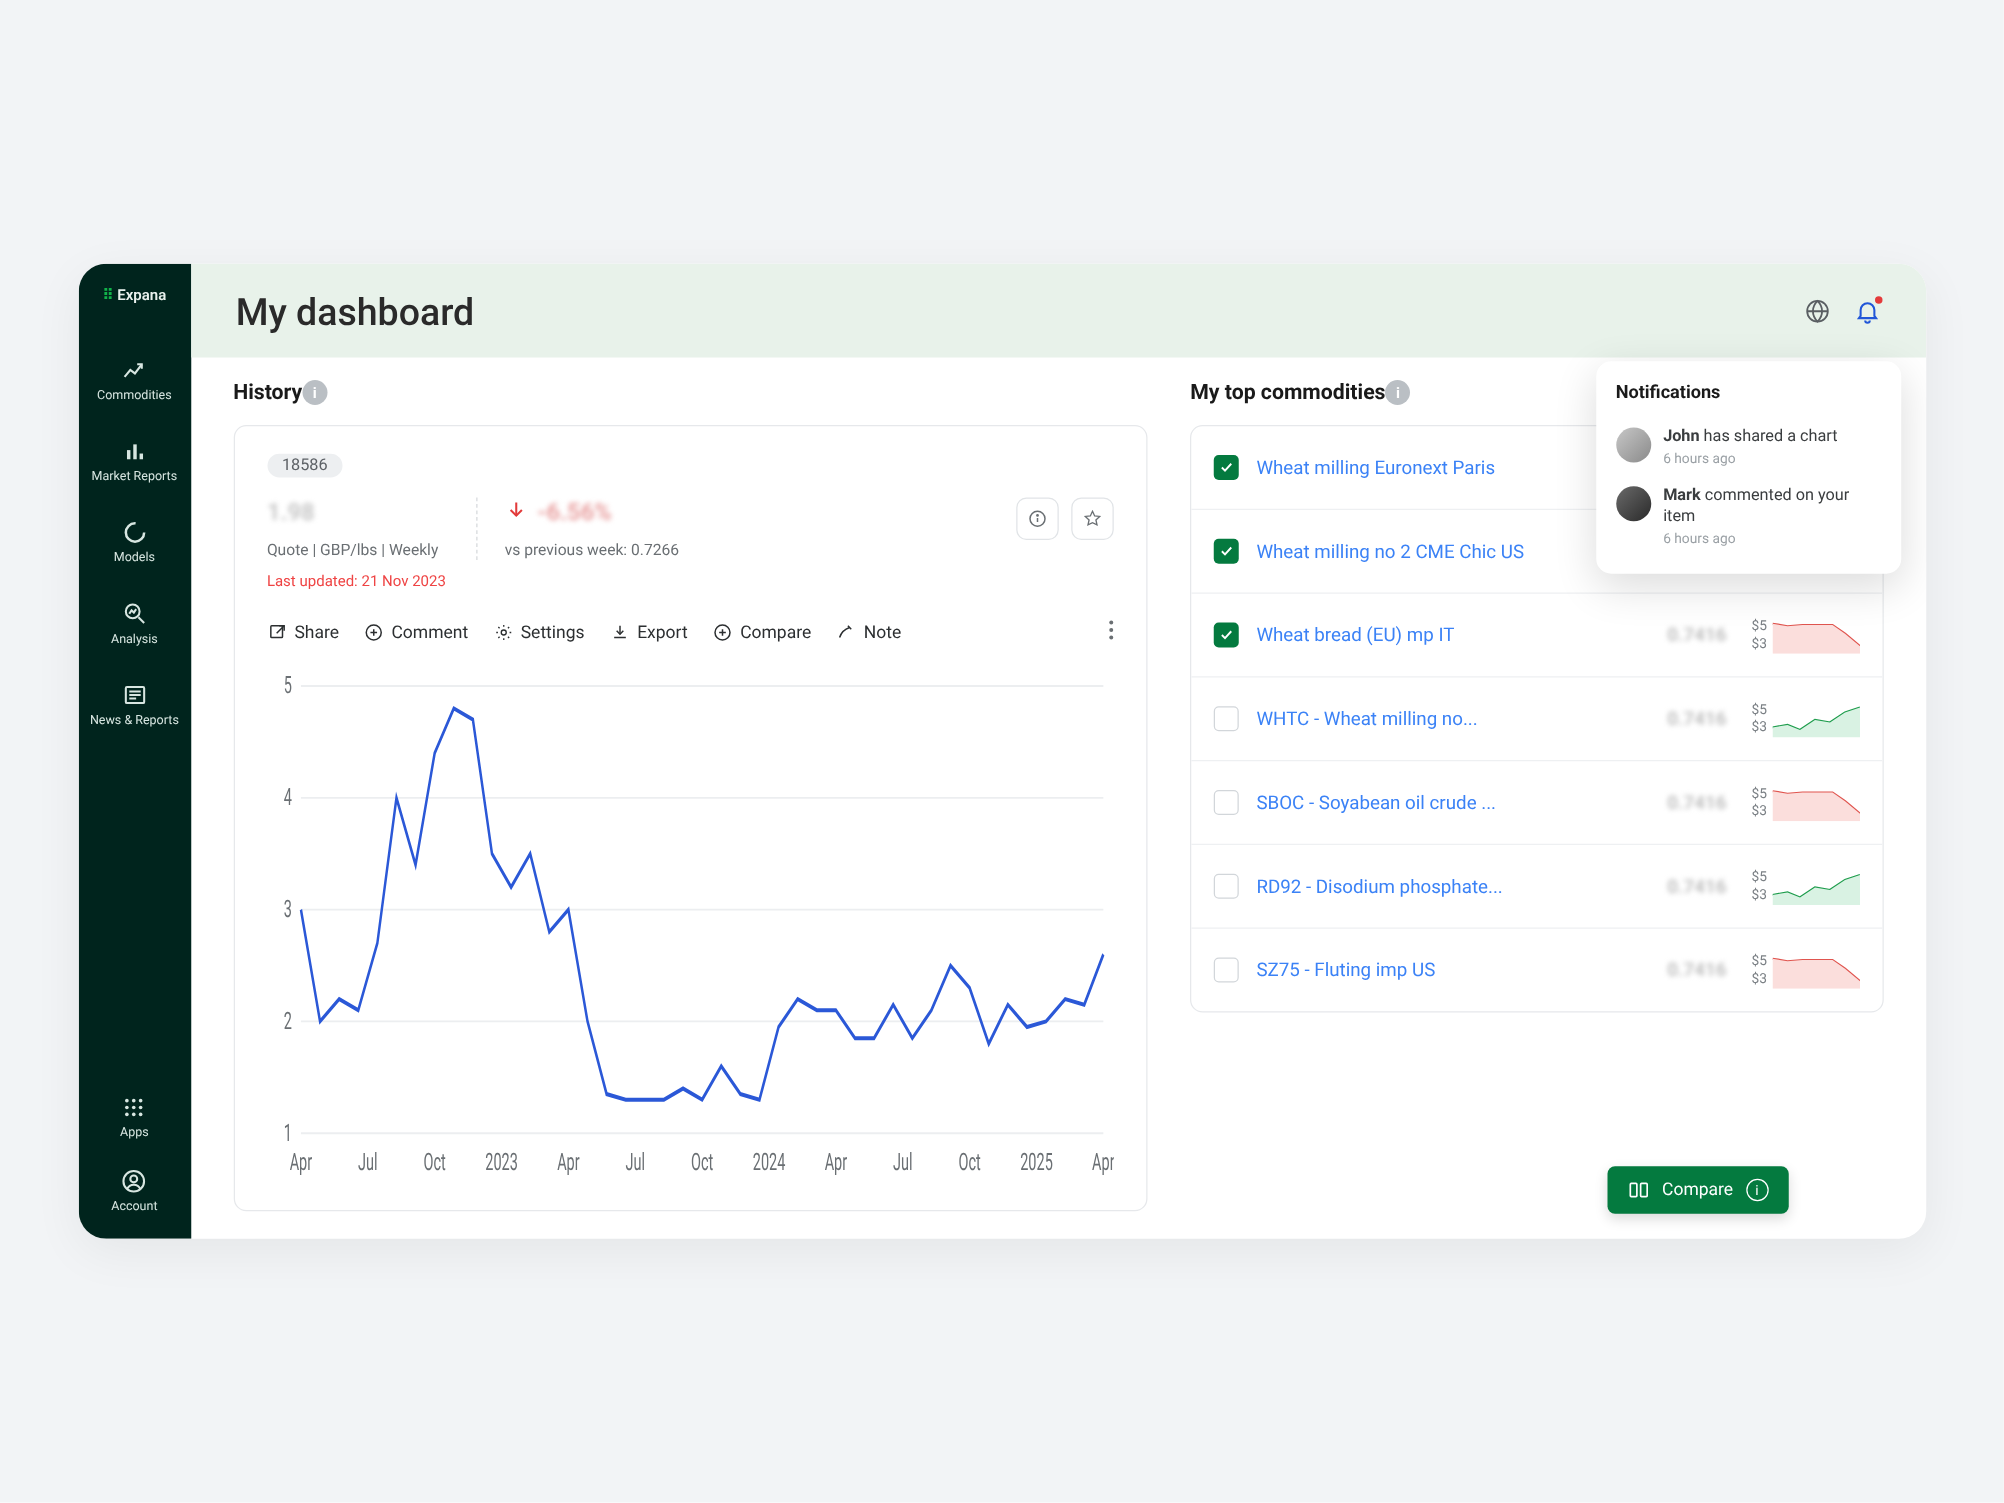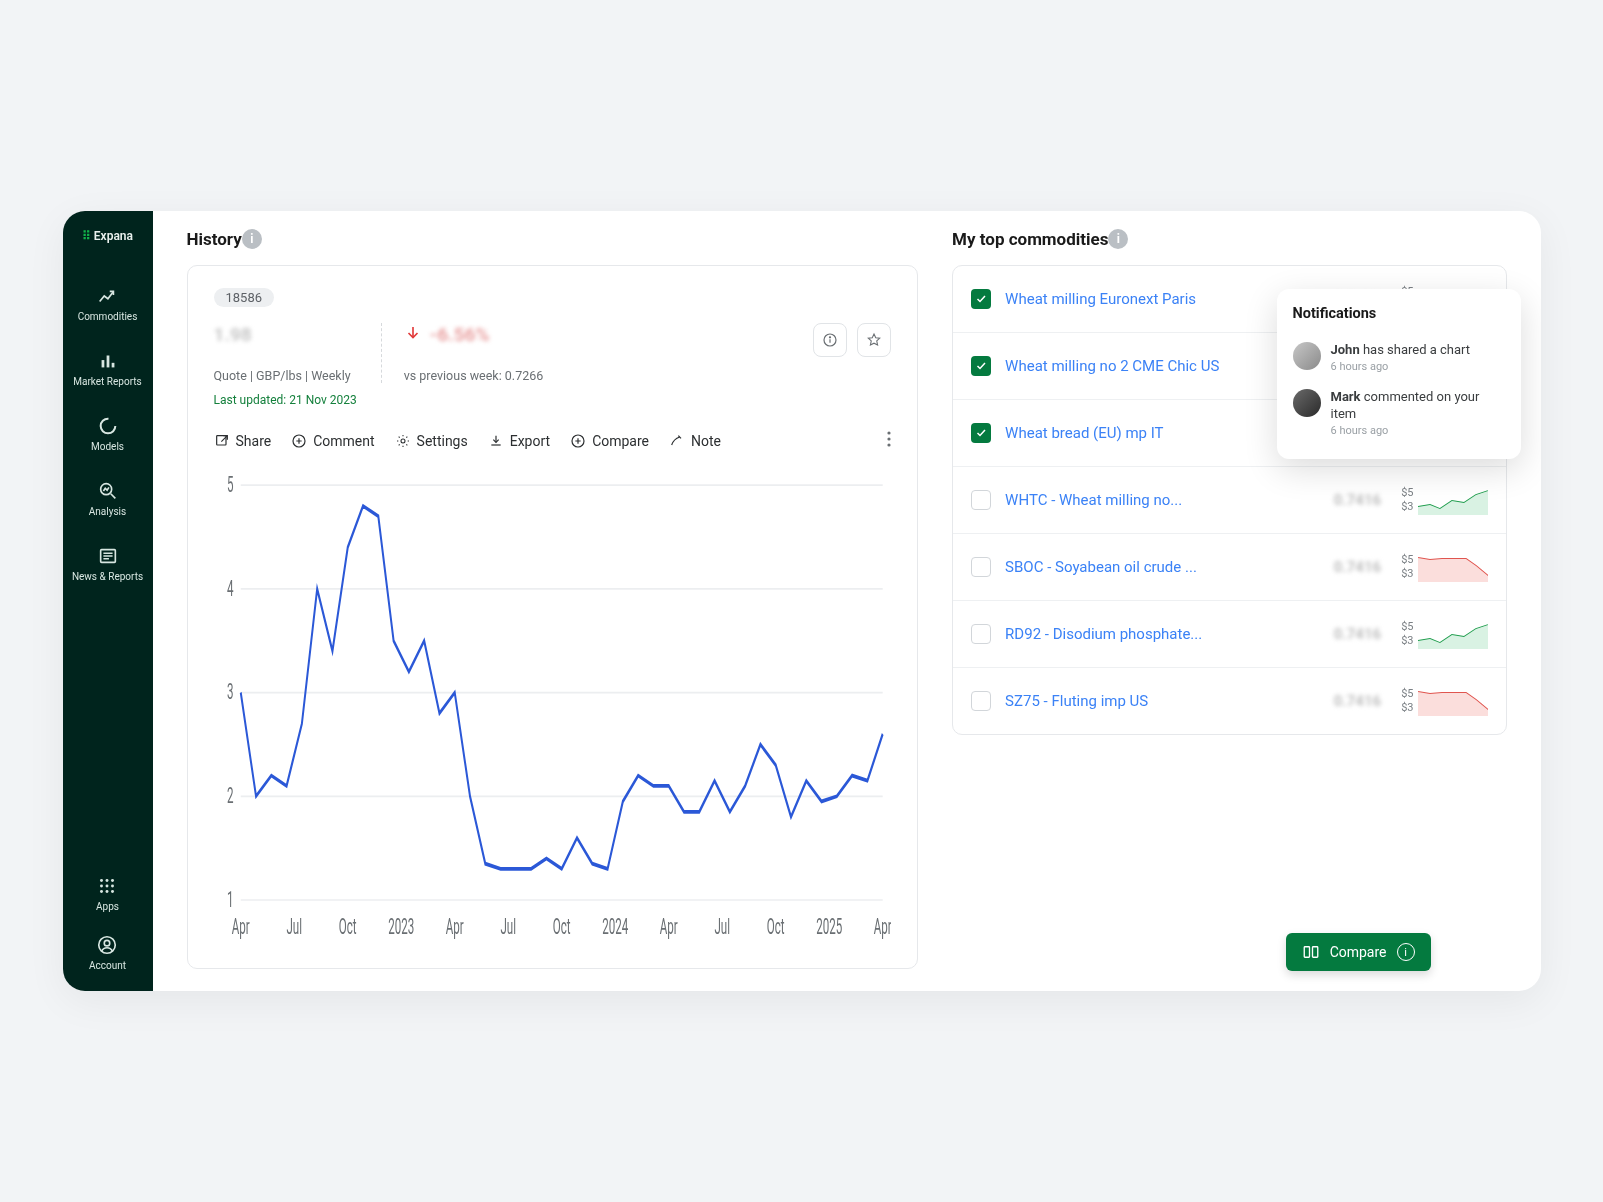--- a/index.html
+++ b/index.html
@@ -55,22 +55,22 @@
   .info-badge { width:20px; height:20px; border-radius:50%; background:#babfc4; color:#fff; display:flex; align-items:center; justify-content:center; font-size:12px; font-weight:700;}
   
   .card { border:1px solid #e6e8eb; border-radius:10px; padding:22px 26px 20px 26px; flex:1; display:flex; flex-direction:column; min-height:0;}
   .card-title-row { display:flex; align-items:center; gap:14px;}
   .card-title { font-size:23px; font-weight:500; color:#262626;}
   .pill { background:#edeff1; color:#5d6166; border-radius:12px; padding:2px 12px; font-size:13px;}
   .meta-row { display:flex; gap:24px; margin-top:16px; align-items:flex-start;}
   .meta-block { border-left:1px dashed #d6d9dc; padding-left:22px;}
   .meta-block:first-child { border-left:none; padding-left:0;}
   .blur-val { color:#c8c8c8; font-weight:700; font-size:19px; filter:blur(2px);}
-  .sub { font-size:12.5px; color:#6a6f73; margin-top:22px;}
-  .updated { font-size:12px; color:#15803d; margin-top:10px;}
+  .sub { font-size:12.5px; color:#6a6f73; margin-top:12px;}
+  .updated { font-size:12px; color:#ef4444; margin-top:10px;}
   .delta-row { display:flex; align-items:center; gap:8px;}
   .delta-row .arrow { color:#e23b3b;}
   .red-blur { color:#e9a1a1; font-weight:700; font-size:19px; filter:blur(2px);}
   .icon-btns { display:flex; gap:10px;}
   .icon-btn { width:34px; height:34px; border:1px solid #e1e4e7; border-radius:8px; display:flex; align-items:center; justify-content:center; color:#6a6f73; cursor:pointer;}
   .toolbar { display:flex; gap:20px; align-items:center; margin-top:24px; font-size:14px; color:#2c2f31;}
   .tool { display:flex; align-items:center; gap:6px; cursor:pointer;}
   .toolbar .more { margin-left:auto; color:#6a6f73; cursor:pointer;}
   
   .chart-wrap { flex:1; margin-top:18px; position:relative; min-height:240px;}
@@ -174,20 +174,38 @@
             <circle cx="12" cy="10" r="3"></circle>
             <path d="M6 19c1.5-3 4-4 6-4s4.5 1 6 4"></path>
           </svg>
         <span>Account</span>
       </div>
     </div>
   </aside>
 
   <div class="main">
 
+    <div class="titlebar">
+      <h1>My dashboard</h1>
+      <div class="title-icons">
+        <span>
+          <svg width="22" height="22" viewBox="0 0 24 24" fill="none" stroke="currentColor" stroke-width="1.6">
+              <circle cx="12" cy="12" r="9"></circle>
+              <path d="M3 12h18M12 3c2.5 2.5 4 5.5 4 9s-1.5 6.5-4 9c-2.5-2.5-4-5.5-4-9s1.5-6.5 4-9z"></path>
+            </svg>
+        </span>
+        <span class="bell">
+          <svg width="22" height="22" viewBox="0 0 24 24" fill="none" stroke="currentColor" stroke-width="1.8">
+              <path d="M6 16V11a6 6 0 1112 0v5l1.5 2H4.5L6 16z"></path>
+              <path d="M10 20a2 2 0 004 0"></path>
+            </svg>
+          <span class="dot"></span>
+        </span>
+      </div>
+    </div>
 
     <div class="content">
 
       <div class="left-col">
         <div class="section-head">
           <h2>History</h2>
           <span class="info-badge">i</span>
         </div>
         <div class="card">
           <div class="card-title-row">

